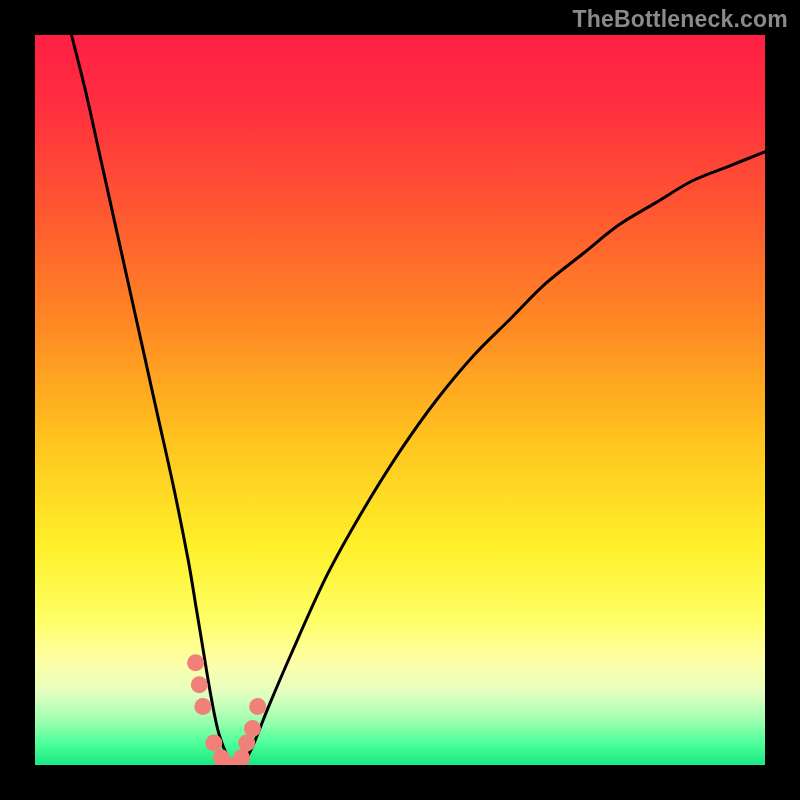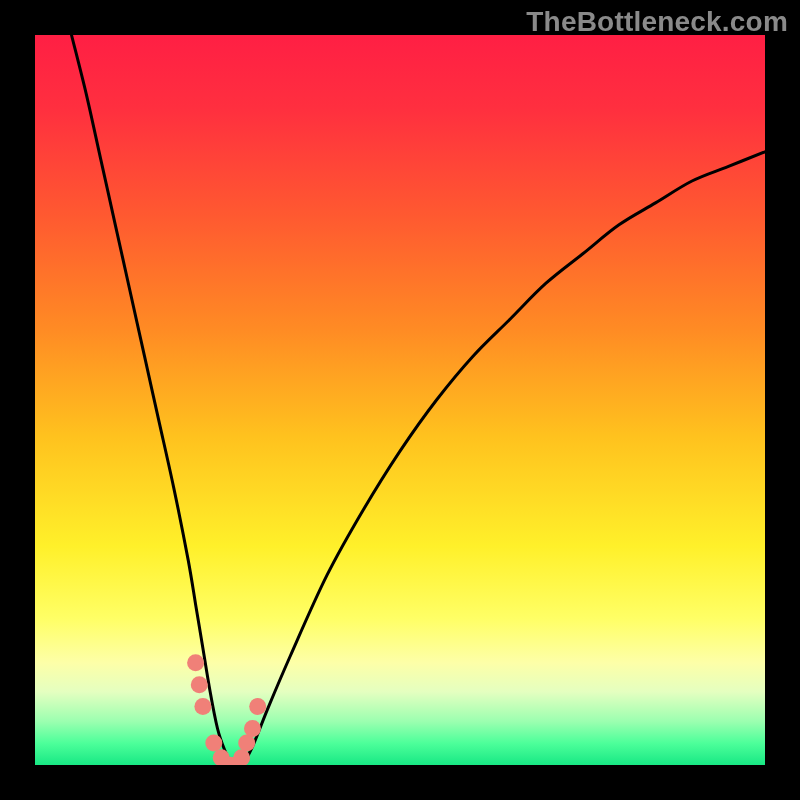--- a/index.html
+++ b/index.html
@@ -38,21 +38,21 @@
     left: 0;
     top: 0;
     width: 100%;
     height: 100%;
   }
   .watermark {
     position: absolute;
     top: 6px;
     right: 12px;
     font-family: Arial, Helvetica, sans-serif;
-    font-size: 28px;
+    font-size: 23px;
     font-weight: 600;
     color: #8a8a8a;
     letter-spacing: 0.2px;
   }
 </style>
 </head>
 <body>
 
 <div class="frame">
 

